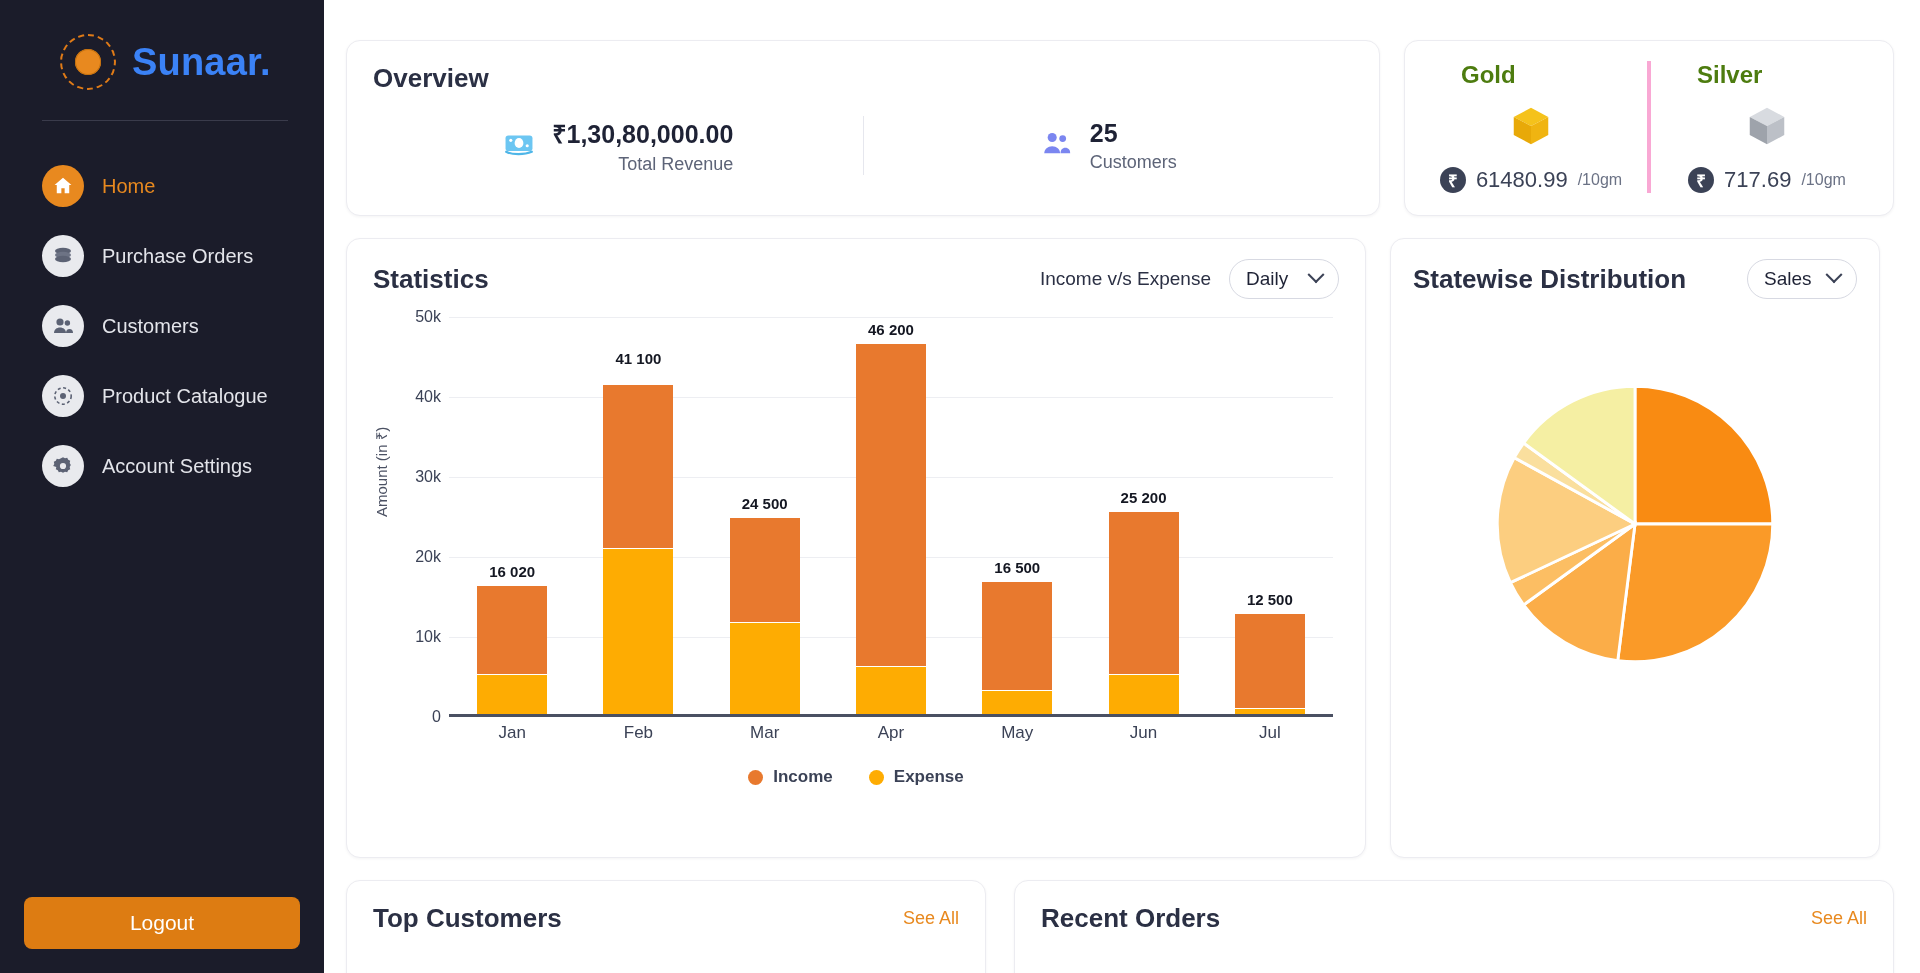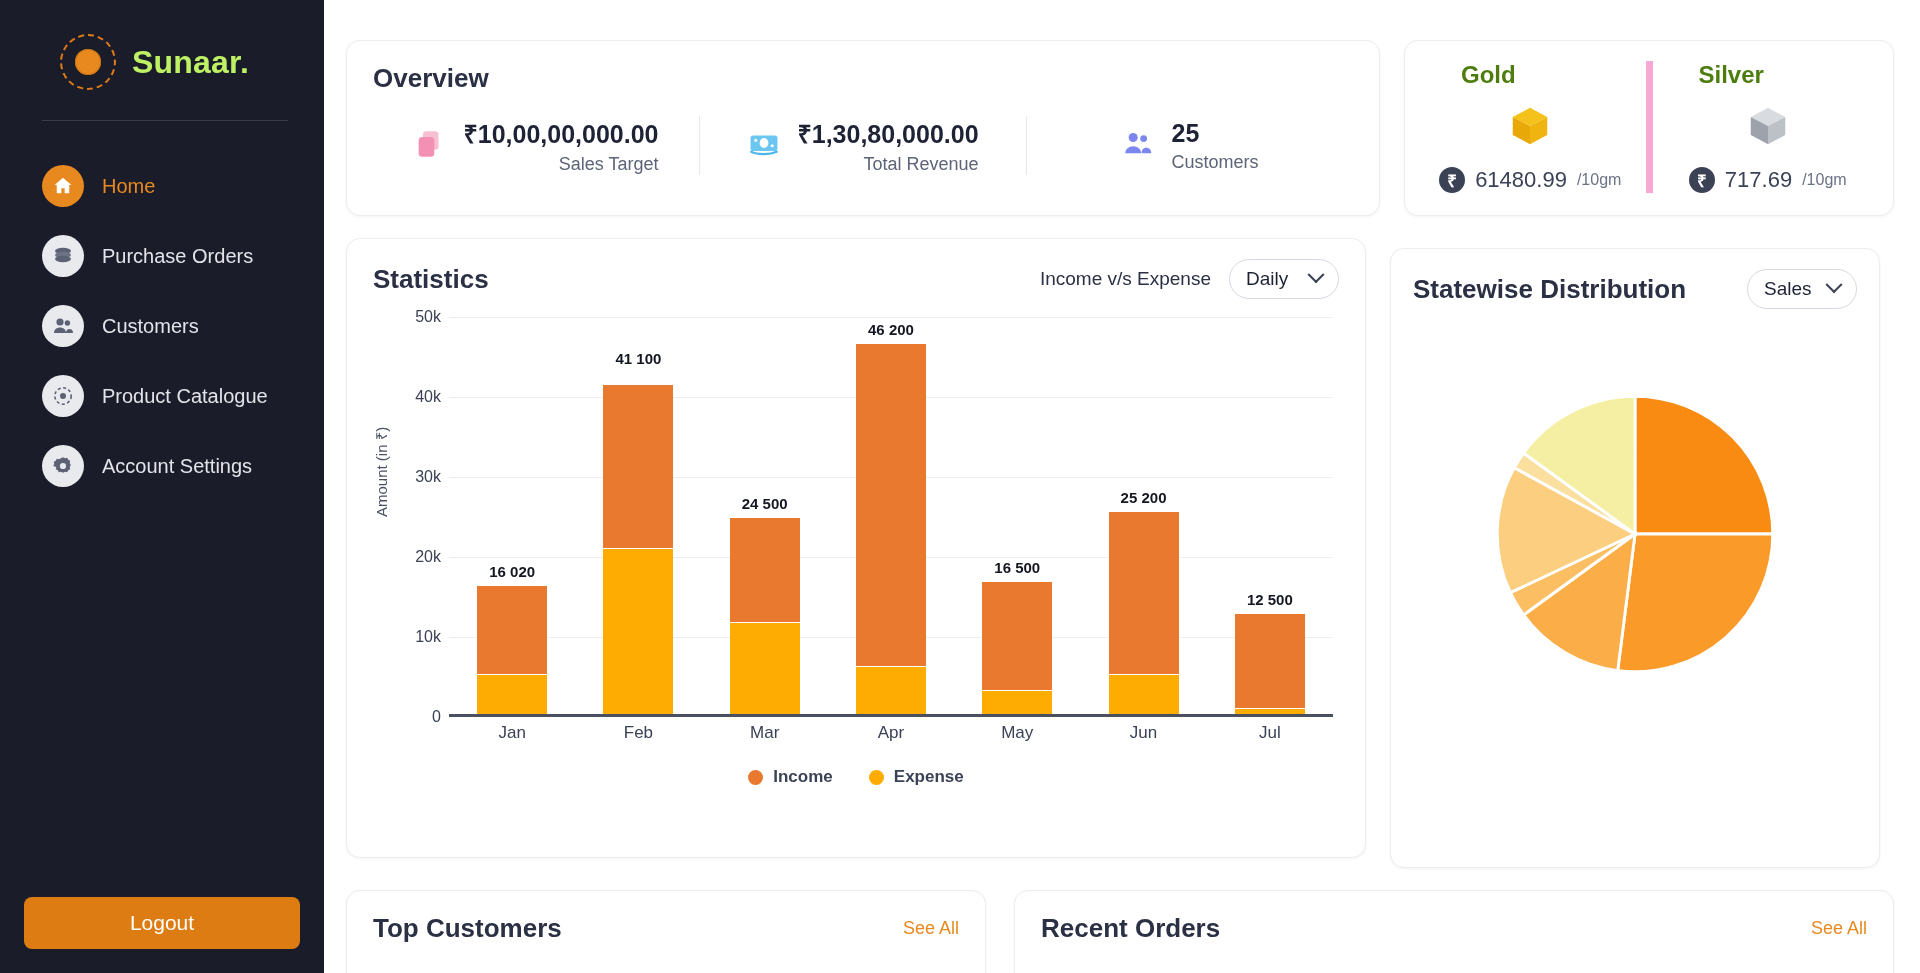--- a/index.html
+++ b/index.html
@@ -28,21 +28,21 @@
     border: 2px dashed #e07b17;
     display: flex; align-items: center; justify-content: center;
     position: relative;
   }
   .brand-mark .dot {
     width: 26px; height: 26px; border-radius: 50%;
     background: #e8891f;
     box-shadow: inset 0 0 0 1px #c4710f;
   }
   .brand-name {
-    color: #bef264; font-size: 32px; font-weight: bold; letter-spacing: .2px;
+    color: #3b82f6; font-size: 38px; font-weight: bold; letter-spacing: .2px;
   }
   .divider-line {
     height: 1px; background: #3a3b4b;
     margin: 24px 36px 0 42px;
   }
   .nav { margin-top: 30px; }
   .nav-item {
     display: flex; align-items: center; gap: 18px;
     padding: 14px 0 14px 42px;
     cursor: pointer;
@@ -83,21 +83,21 @@
     padding: 0 10px;
   }
   .stat + .stat { border-left: 1px solid #e6e7ee; }
   .stat-txt { display: flex; flex-direction: column; align-items: flex-start; }
   .stat-val { font-size: 25px; font-weight: bold; color: #1e2235; white-space: nowrap; }
   .stat-lbl { font-size: 18px; color: #5d6478; margin-top: 4px; align-self: flex-end; }
 
   
   .metals { width: 490px; min-width: 490px; padding: 20px 10px 22px 10px; display: flex; }
   .metal { flex: 1; display: flex; flex-direction: column; align-items: center; }
-  .metal + .metal { border-left: 7px solid #f9a8d4; text-align: right; }
+  .metal + .metal { border-left: 4px solid #f9a8d4; text-align: right; }
   .metal-name { font-size: 24px; font-weight: bold; color: #4d7c0f; align-self: flex-start; padding-left: 46px; }
   .metal-ico { margin-top: 14px; }
   .metal-price { display: flex; align-items: center; gap: 10px; margin-top: 14px; }
   .rupee-badge {
     width: 26px; height: 26px; border-radius: 50%; background: #3b4256;
     color: #fff; font-size: 17px; font-weight: bold;
     display: flex; align-items: center; justify-content: center;
   }
   .price-main { font-size: 22px; color: #3b4256; }
   .price-unit { font-size: 16px; color: #6b7285; }
@@ -132,21 +132,21 @@
   .bar-total { position: absolute; width: 100%; text-align: center; font-size: 15px; font-weight: bold; color: #141722; }
   .seg-income { background: #e8792e; width: 100%; }
   .seg-expense { background: #feac02; width: 100%; border-top: 1.5px solid #fff; }
   .x-labels { position: absolute; left: 76px; right: 6px; top: 406px; display: flex; justify-content: space-around; }
   .x-lab { width: 70px; text-align: center; font-size: 17px; color: #3b4256; }
   .legend { position: absolute; left: 0; right: 0; top: 450px; display: flex; justify-content: center; gap: 36px; font-weight: bold; }
   .lg { display: flex; align-items: center; gap: 10px; font-size: 17px; color: #3b4256; }
   .lg-dot { width: 15px; height: 15px; border-radius: 50%; }
 
   
-  .pie-card { width: 490px; min-width: 490px; margin-top: 32px; padding: 20px 22px; height: 620px; }
+  .pie-card { width: 490px; min-width: 490px; margin-top: 22px; padding: 20px 22px; height: 620px; }
   .pie-head { display: flex; align-items: center; justify-content: space-between; }
   .pie-wrap { display: flex; align-items: center; justify-content: center; margin-top: 80px; }
 
   
   .bottom { margin-top: 22px; display: flex; gap: 28px; }
   .bottom-card { padding: 22px 26px; height: 200px; }
   .bc-left { width: 640px; }
   .bc-right { flex: 1; }
   .bc-head { display: flex; align-items: center; justify-content: space-between; }
   .bc-title { font-size: 26px; font-weight: bold; color: #2b3044; }
@@ -222,32 +222,20 @@
   </aside>
 
   <main class="main">
 
     <div class="row">
 
       <section class="card overview">
         <div class="card-title">Overview</div>
         <div class="stats-strip">
 
-          <div class="stat">
-            <span>
-              <svg width="34" height="34" viewBox="0 0 24 24">
-                  <rect x="7" y="3" width="11" height="13" rx="2.5" fill="#f8bfd2"></rect>
-                  <rect x="4" y="7" width="11" height="14" rx="2.5" fill="#f490b4"></rect>
-                </svg>
-            </span>
-            <span class="stat-txt">
-              <span class="stat-val">₹10,00,00,000.00</span>
-              <span class="stat-lbl">Sales Target</span>
-            </span>
-          </div>
 
           <div class="stat">
             <span>
               <svg width="34" height="34" viewBox="0 0 24 24">
                   <rect x="2.5" y="6" width="19" height="11" rx="2" fill="#6cc6f2"></rect>
                   <ellipse cx="12" cy="11.3" rx="3.1" ry="3.6" fill="#ffffff"></ellipse>
                   <circle cx="6.2" cy="9.4" r="1.1" fill="#ffffff"></circle>
                   <circle cx="17.8" cy="13.2" r="1.1" fill="#ffffff"></circle>
                   <path d="M3 17.5c4 2.2 13 2.2 18 0" stroke="#4fb6e8" stroke-width="1.6" fill="none" stroke-linecap="round"></path>
                 </svg>

